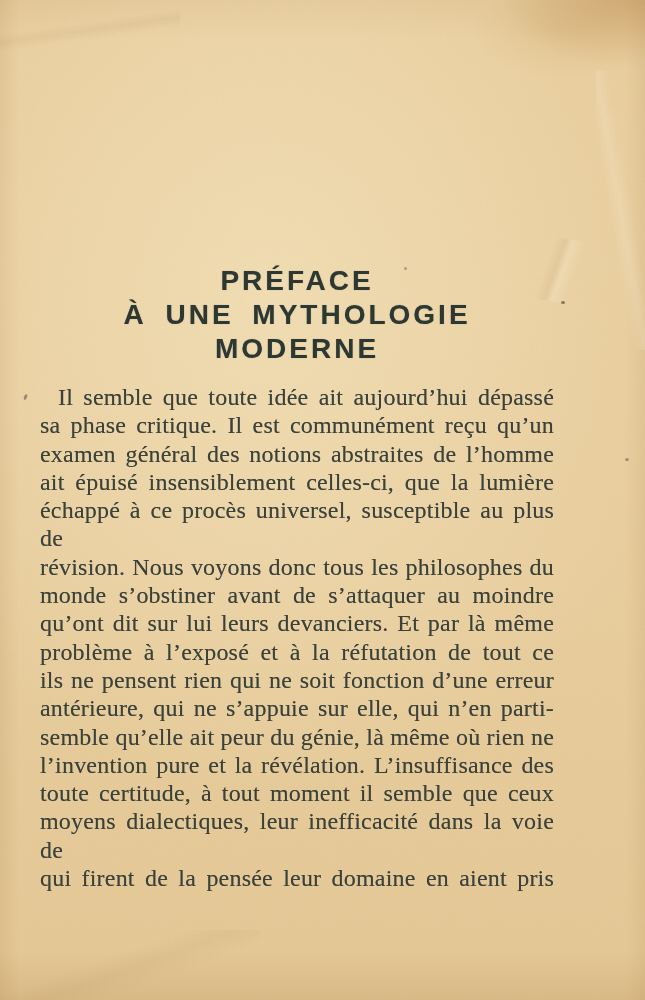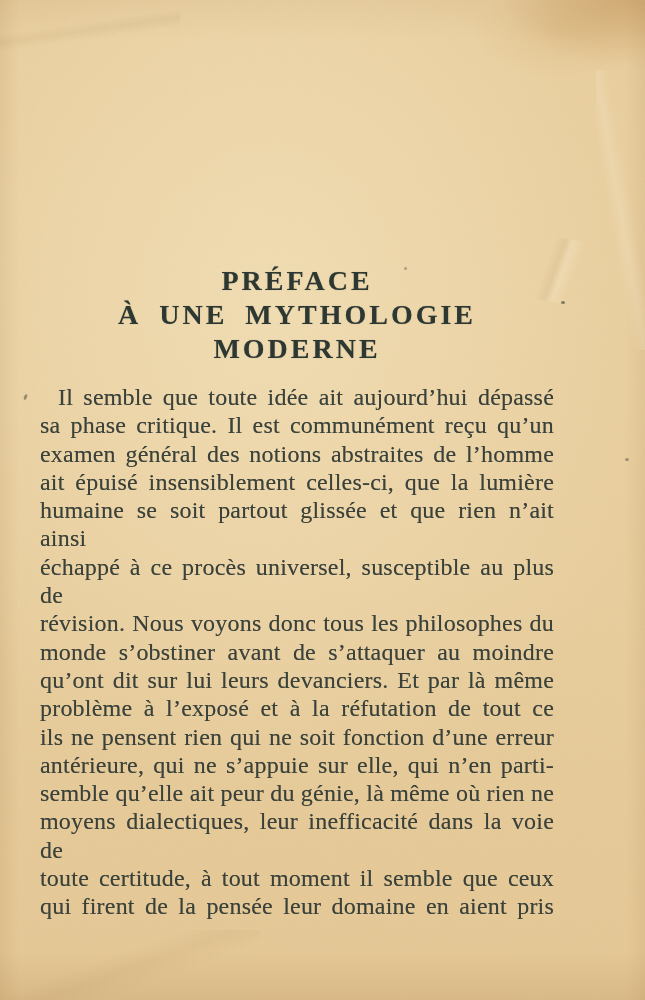--- a/index.html
+++ b/index.html
@@ -26,21 +26,21 @@
   }
 
   .title {
     position: absolute;
     left: 40px;
     top: 264px;
     width: 514px;
     margin: 0;
     text-align: center;
     color: #2d3833;
-    font-family: Liberation Serif, serif;
+    font-family: Liberation Sans, sans-serif;
     font-weight: bold;
     font-size: 28px;
     line-height: 34px;
     letter-spacing: 3px;
     word-spacing: 8px;
     text-shadow: 0 0 1px rgba(45,56,51,0.40);
   }
   .title span { display: block; }
 
   .bodytext {
@@ -113,31 +113,31 @@
   <h1 class="title">
     <span>PRÉFACE</span>
     <span>À UNE MYTHOLOGIE MODERNE</span>
   </h1>
 
   <div class="bodytext">
       <div class="line">Il semble que toute idée ait aujourd’hui dépassé</div>
       <div class="line">sa phase critique. Il est communément reçu qu’un</div>
       <div class="line">examen général des notions abstraites de l’homme</div>
       <div class="line">ait épuisé insensiblement celles-ci, que la lumière</div>
-      <div class="line">humaine se soit partout glissée et que rien n’ait ainsi</div>
       <div class="line">échappé à ce procès universel, susceptible au plus de</div>
       <div class="line">révision. Nous voyons donc tous les philosophes du</div>
       <div class="line">monde s’obstiner avant de s’attaquer au moindre</div>
       <div class="line">qu’ont dit sur lui leurs devanciers. Et par là même</div>
       <div class="line">problème à l’exposé et à la réfutation de tout ce</div>
       <div class="line">ils ne pensent rien qui ne soit fonction d’une erreur</div>
       <div class="line">antérieure, qui ne s’appuie sur elle, qui n’en parti-</div>
       <div class="line">semble qu’elle ait peur du génie, là même où rien ne</div>
+      <div class="line">l’invention pure et la révélation. L’insuffisance des</div>
+      <div class="line">toute certitude, à tout moment il semble que ceux</div>
       <div class="line">moyens dialectiques, leur inefficacité dans la voie de</div>
-      <div class="line">toute certitude, à tout moment il semble que ceux</div>
       <div class="line">qui firent de la pensée leur domaine en aient pris</div>
     </div>
 
   <svg class="grain" width="645" height="1000" xmlns="http://www.w3.org/2000/svg">
     <filter id="paperGrain">
       <feTurbulence type="fractalNoise" baseFrequency="0.8" numOctaves="2" stitchTiles="stitch"></feTurbulence>
       <feColorMatrix type="matrix" values="0 0 0 0 0.45
                 0 0 0 0 0.36
                 0 0 0 0 0.20
                 0 0 0 0.7 0"></feColorMatrix>

